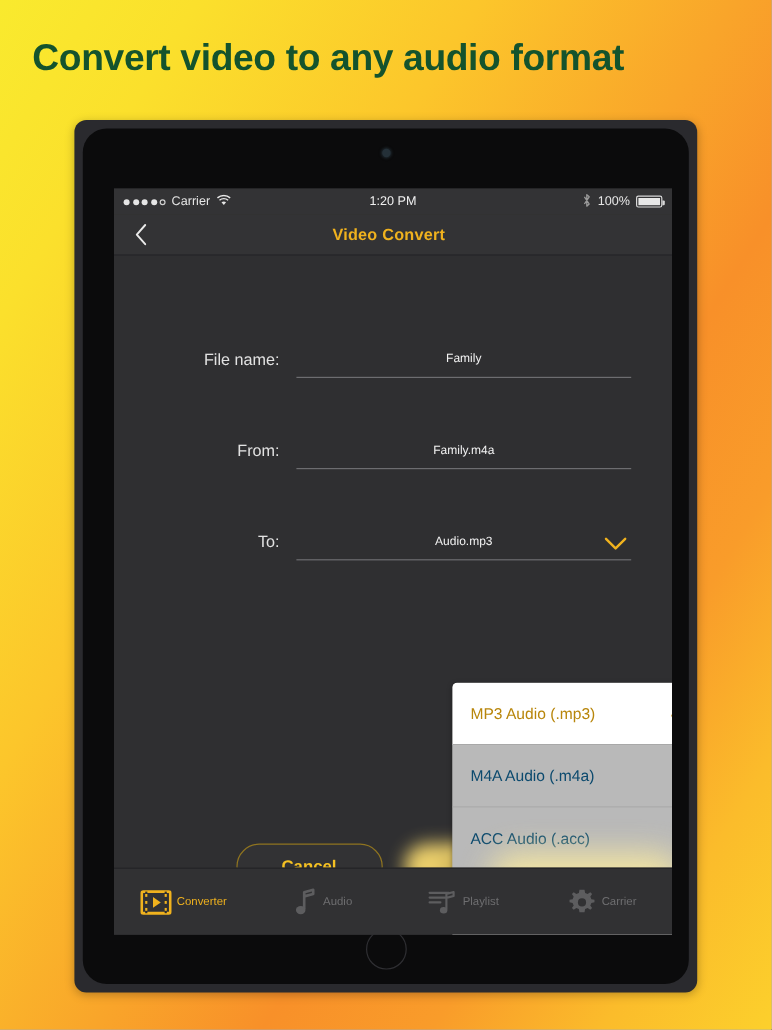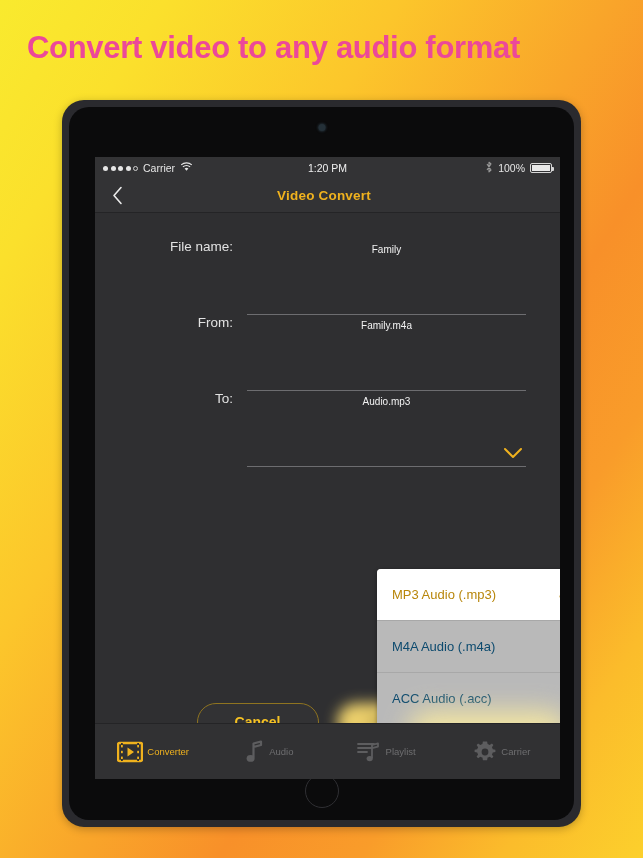--- a/index.html
+++ b/index.html
@@ -21,31 +21,31 @@
         #fbbc2b 88%,
         #fcd02c 100%);
   }
   
   .headline {
     position: absolute;
     top: 30px; left: 0; width: 547px;
     text-align: center;
     font-size: 31px;
     font-weight: bold;
-    color: #ec4899;
+    color: #14532d;
     letter-spacing: -0.3px;
     white-space: nowrap;
   }
   
   .tablet {
     position: absolute;
     left: 62px; top: 100px;
     width: 519px; height: 727px;
     background: #2a2a2e;
-    border-radius: 22px;
+    border-radius: 10px;
     box-shadow: 0 2px 8px rgba(0,0,0,0.25);
     overflow: hidden;
   }
   .tablet-inner {
     position: absolute;
     left: 7px; top: 7px;
     width: 505px; height: 713px;
     background: #0b0b0c;
     border-radius: 20px;
     overflow: hidden;
@@ -124,21 +124,21 @@
     display: flex; align-items: center; justify-content: center;
   }
   .nav-title {
     position: absolute; left: 0; right: 7px; text-align: center;
     font-size: 13.5px; font-weight: bold; color: #f0b21e;
     letter-spacing: 0.2px;
   }
   
   .form { position: relative; padding: 26px 34px 0 34px; }
   .row {
-    display: flex; 
+    display: flex; align-items: flex-end;
     height: 76px; position: relative;
   }
   .row-label {
     width: 118px; font-size: 13.5px; color: #e2e2e2;
     text-align: right; padding-right: 14px; padding-bottom: 8px;
   }
   .row-field {
     flex: 1; position: relative;
     border-bottom: 1px solid #6d6d70;
     padding-bottom: 7px;

